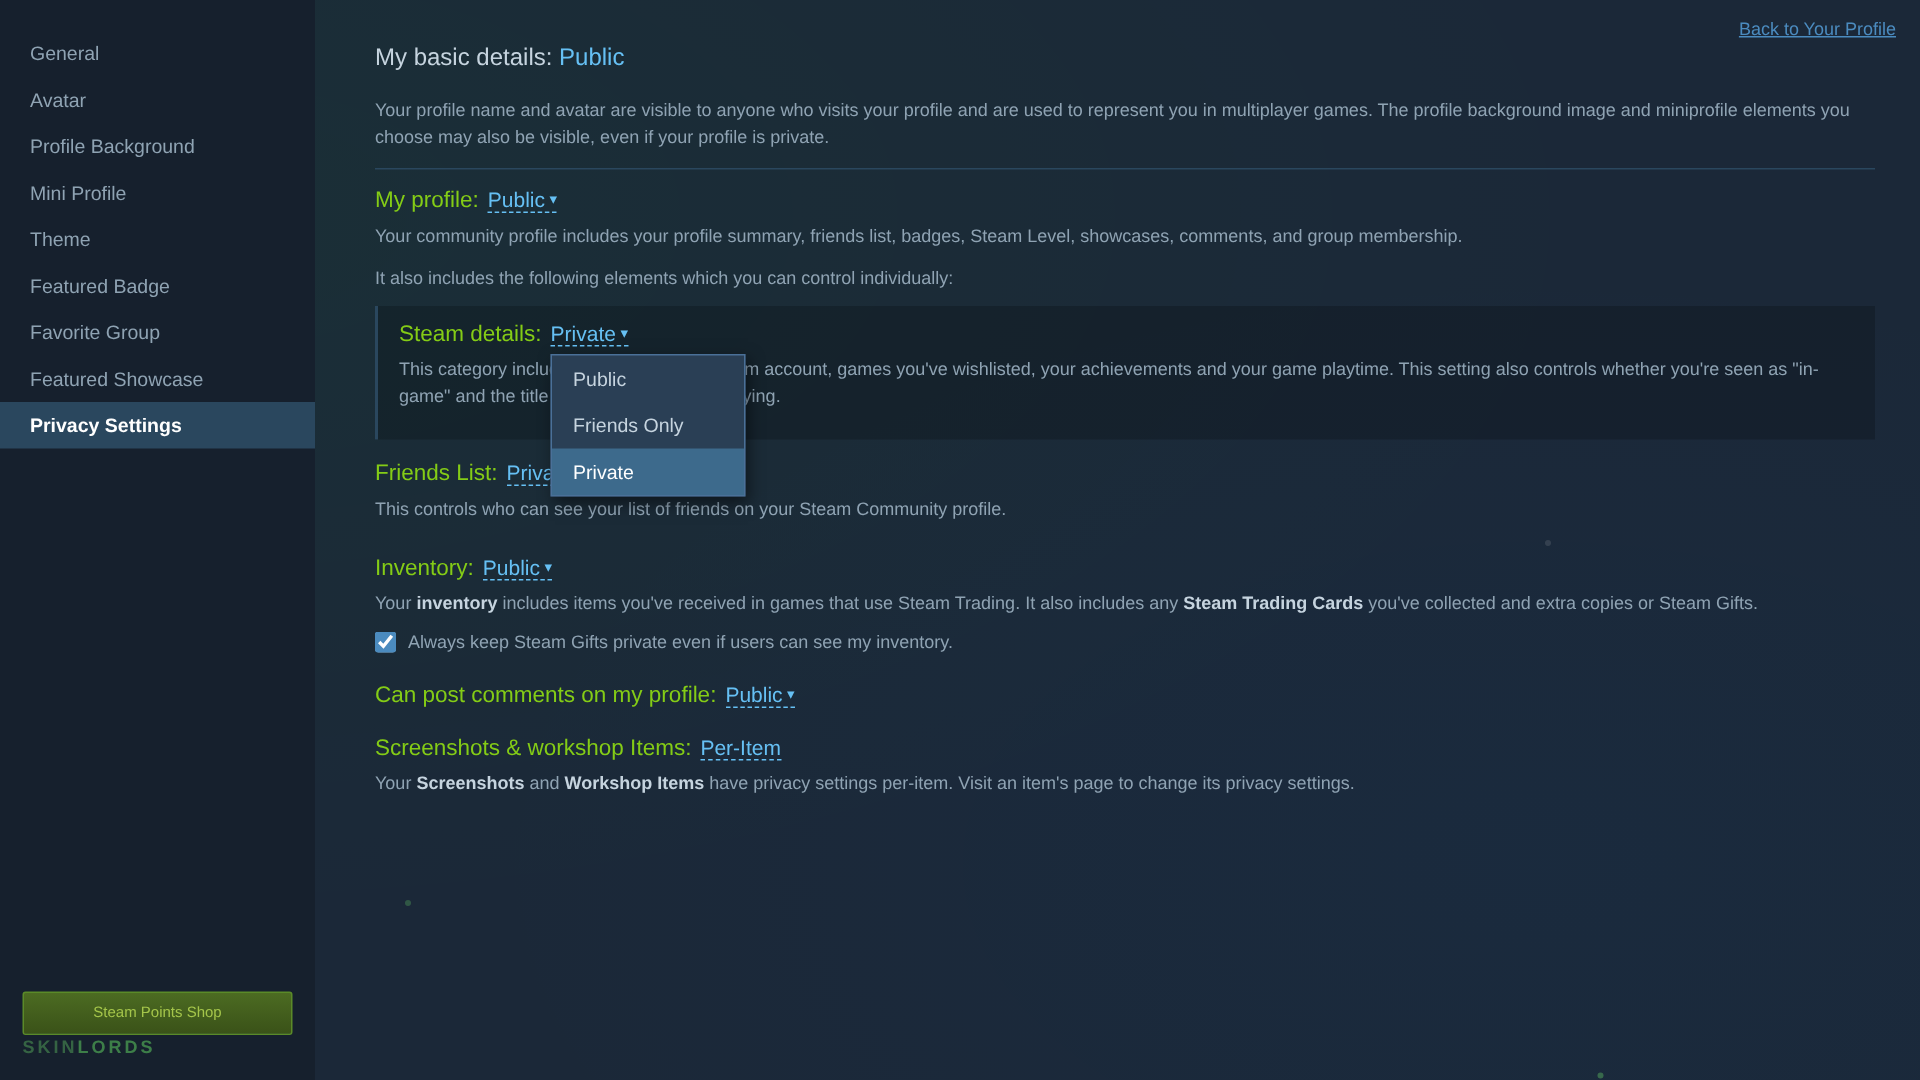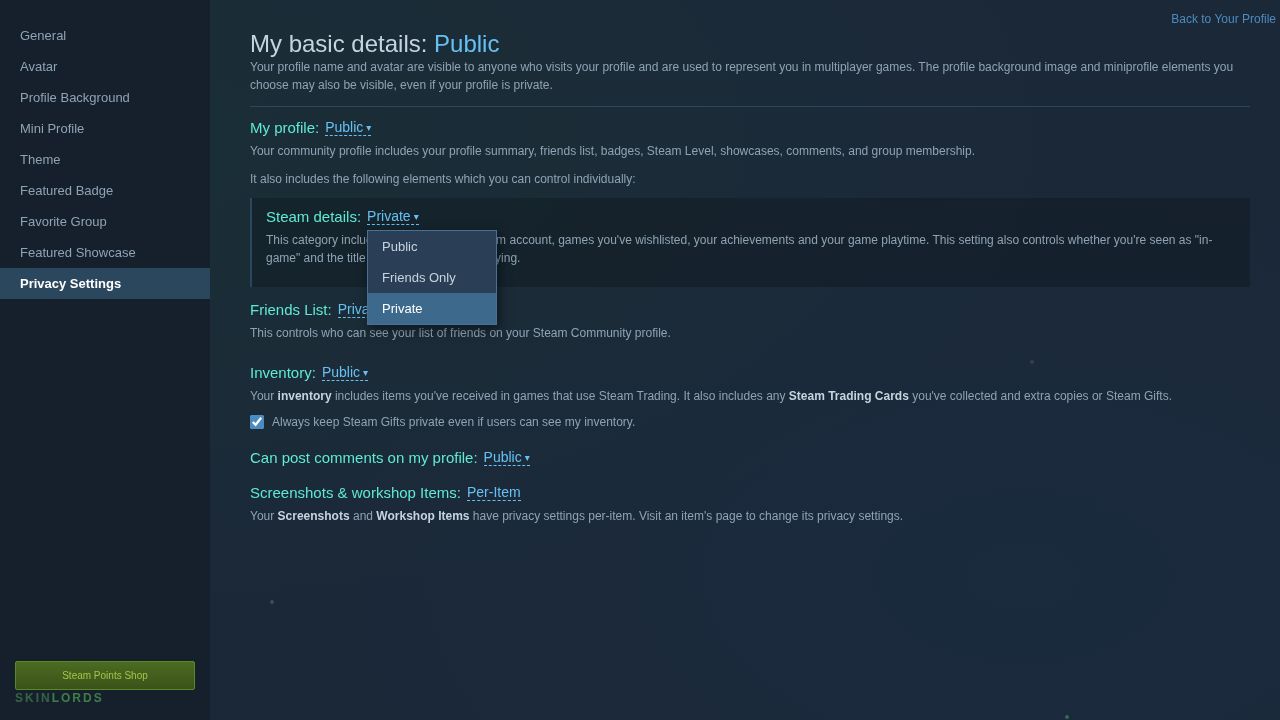--- a/index.html
+++ b/index.html
@@ -80,31 +80,32 @@
       flex: 1;
       padding: 15px 30px 15px 40px;
       overflow-y: auto;
       position: relative;
     }
 
     
     .back-link {
       position: absolute;
       top: 12px;
-      right: 4px;
+      right: 16px;
       font-size: 12px;
       color: #4b8bbf;
       cursor: pointer;
+      text-decoration: underline;
     }
 
     
     .section-title {
-      font-size: 24px;
-      color: #c6d4df;
-      margin-bottom: 0;
+      font-size: 16px;
+      color: #c6d4df;
+      margin-bottom: 16px;
       margin-top: 15px;
     }
 
     .section-title .highlight {
       color: #66c0f4;
     }
 
     .section-desc {
       font-size: 12px;
       color: #8fa3b3;
@@ -123,21 +124,21 @@
       display: flex;
       align-items: center;
       gap: 6px;
       margin-bottom: 6px;
       font-size: 15px;
       color: #c6d4df;
     }
 
     .privacy-row .setting-name {
       font-size: 15px;
-      color: #5eead4;
+      color: #84cc16;
     }
 
     .privacy-dropdown-trigger {
       color: #66c0f4;
       cursor: pointer;
       font-size: 14px;
       display: flex;
       align-items: center;
       gap: 3px;
       text-decoration: none;

